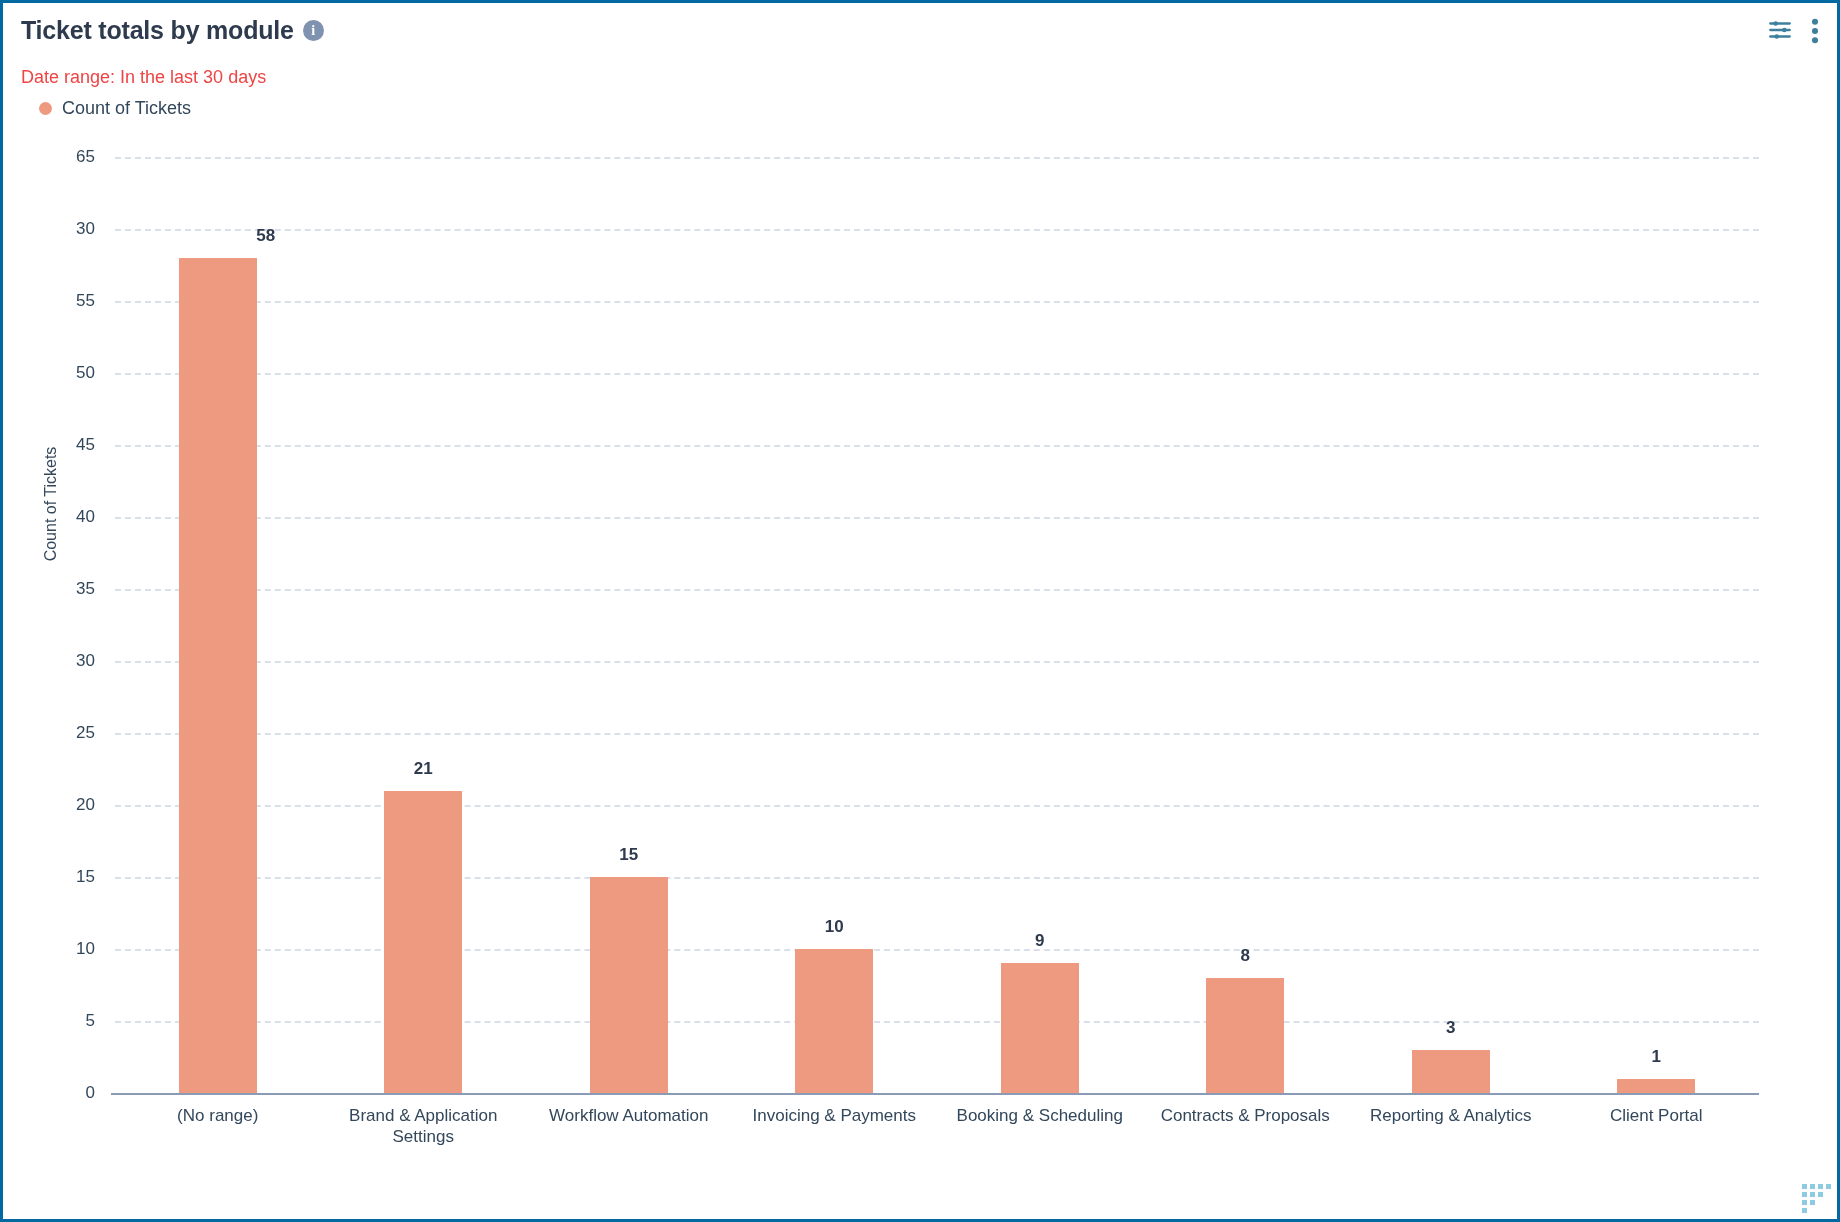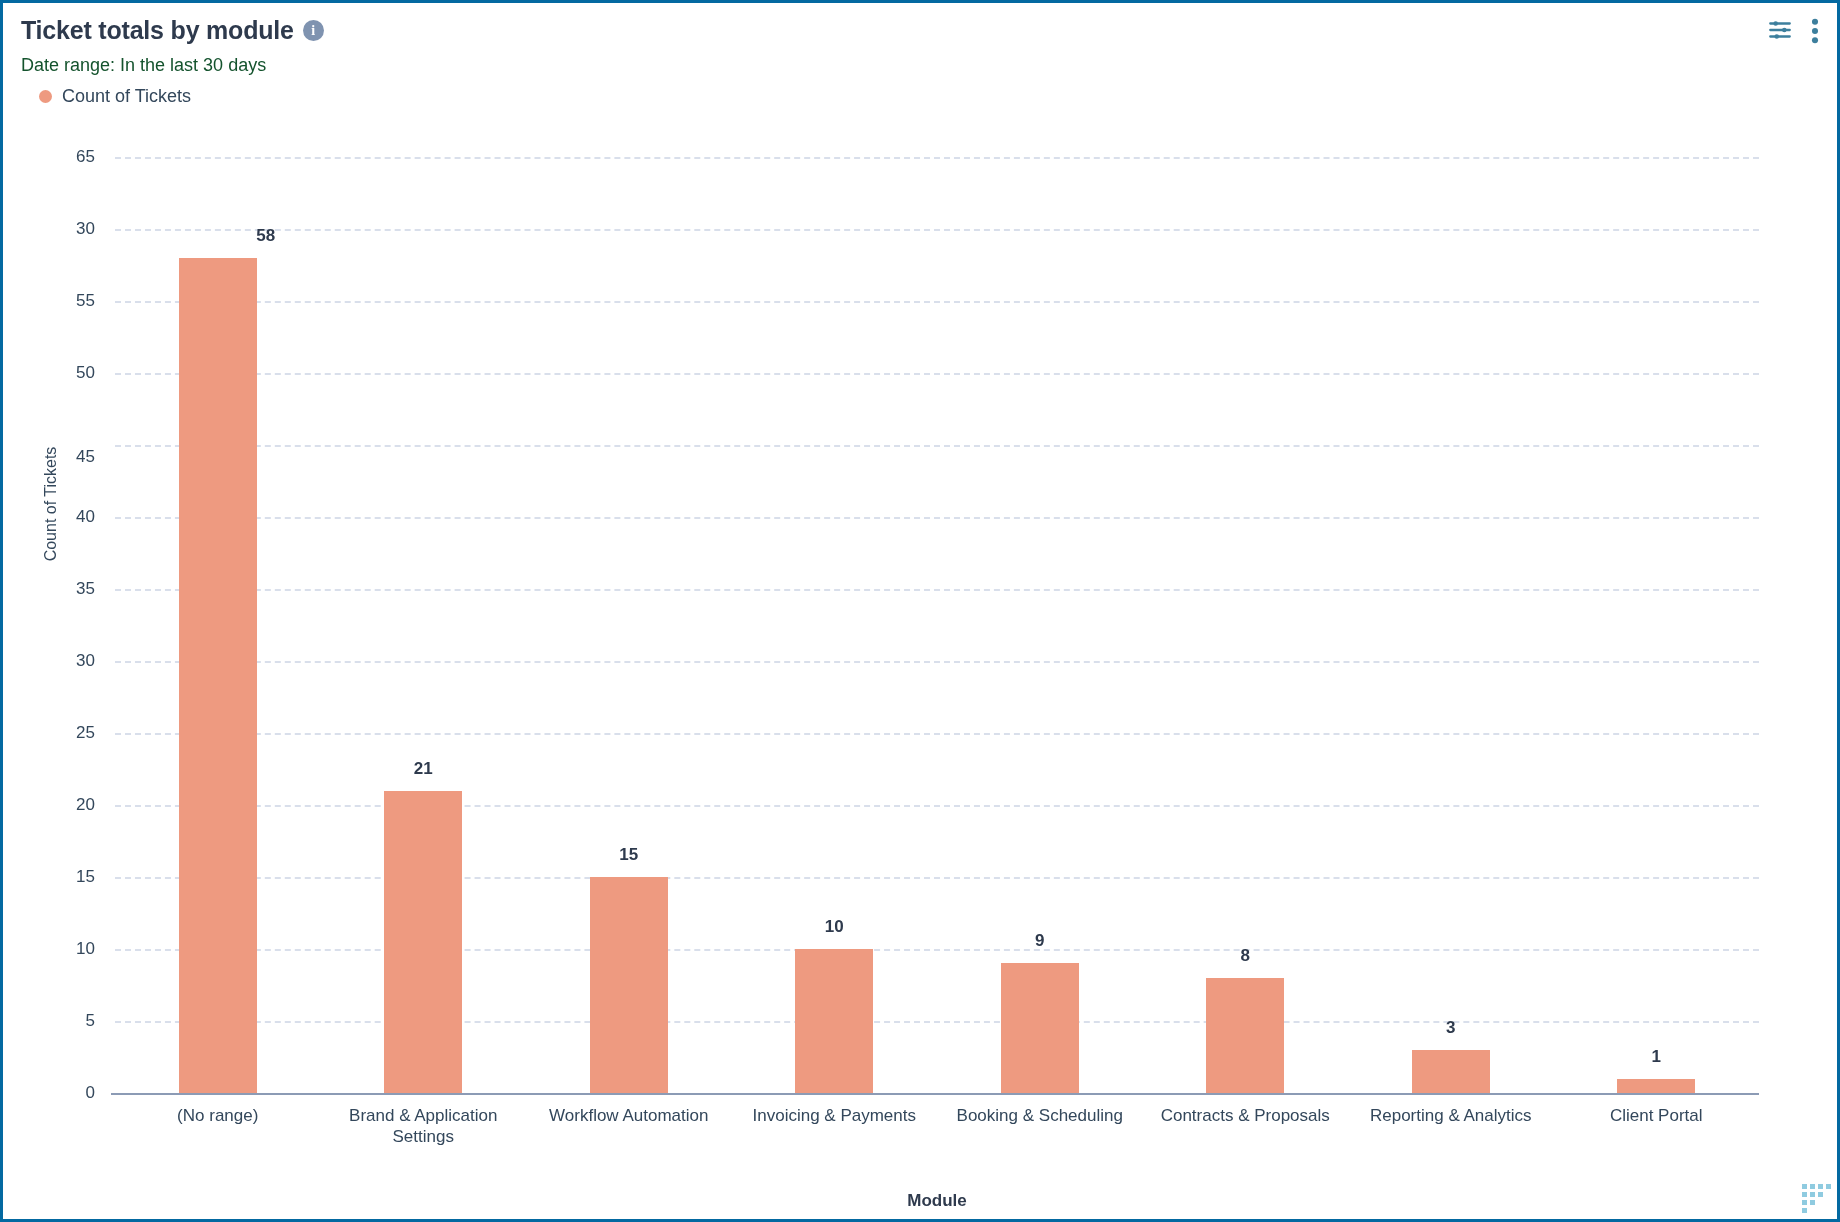--- a/index.html
+++ b/index.html
@@ -43,23 +43,23 @@
     font-size: 14px;
     font-weight: bold;
     font-family: "Liberation Serif", serif;
     display: inline-flex;
     align-items: center;
     justify-content: center;
     line-height: 1;
     flex: 0 0 auto;
   }
   #date-range {
-    margin-top: 10px;
+    margin-top: 22px;
     font-size: 18px;
-    color: #14532d;
+    color: #ef4444;
   }
   #legend {
     margin-top: 10px;
     margin-left: 18px;
     display: flex;
     align-items: center;
     gap: 10px;
   }
   #legend-dot {
     width: 13px; height: 13px;
@@ -251,21 +251,21 @@
     <div id="yticks">
         <div class="ytick" style="top: 980px;">0</div>
         <div class="ytick" style="top: 908px;">5</div>
         <div class="ytick" style="top: 836px;">10</div>
         <div class="ytick" style="top: 764px;">15</div>
         <div class="ytick" style="top: 692px;">20</div>
         <div class="ytick" style="top: 620px;">25</div>
         <div class="ytick" style="top: 548px; padding-left: 44px;">30</div>
         <div class="ytick" style="top: 476px;">35</div>
         <div class="ytick" style="top: 404px;">40</div>
-        <div class="ytick" style="top: 344px;">45</div>
+        <div class="ytick" style="top: 332px;">45</div>
         <div class="ytick" style="top: 260px;">50</div>
         <div class="ytick" style="top: 188px;">55</div>
         <div class="ytick" style="top: 116px;">30</div>
         <div class="ytick" style="top: 44px;">65</div>
       </div>
     <div id="axis-baseline"></div>
     <div id="bars">
         <div class="bar-slot">
           <div class="bar" style="height: 835.2px; background: rgb(238, 154, 128);"></div>
           <div class="bar-value" style="top: 112.8px; margin-left: 48px;">58</div>
@@ -300,21 +300,20 @@
           <div class="bar" style="height: 43.2px; background: rgb(238, 154, 128);"></div>
           <div class="bar-value" style="top: 904.8px;">3</div>
           <div class="xtick">Reporting &amp; Analytics</div>
         </div>
         <div class="bar-slot">
           <div class="bar" style="height: 14.4px; background: rgb(238, 154, 128);"></div>
           <div class="bar-value" style="top: 933.6px;">1</div>
           <div class="xtick">Client Portal</div>
         </div>
       </div>
-    <div id="x-axis-title">Module</div>
   </div>
 
   <div id="resize-handle">
       <i style="background: rgb(143, 203, 224); right: 24px; bottom: 0px;"></i>
       <i style="background: rgb(143, 203, 224); right: 16px; bottom: 8px;"></i>
       <i style="background: rgb(143, 203, 224); right: 24px; bottom: 8px;"></i>
       <i style="background: rgb(143, 203, 224); right: 8px; bottom: 16px;"></i>
       <i style="background: rgb(143, 203, 224); right: 16px; bottom: 16px;"></i>
       <i style="background: rgb(143, 203, 224); right: 24px; bottom: 16px;"></i>
       <i style="background: rgb(143, 203, 224); right: 0px; bottom: 24px;"></i>

